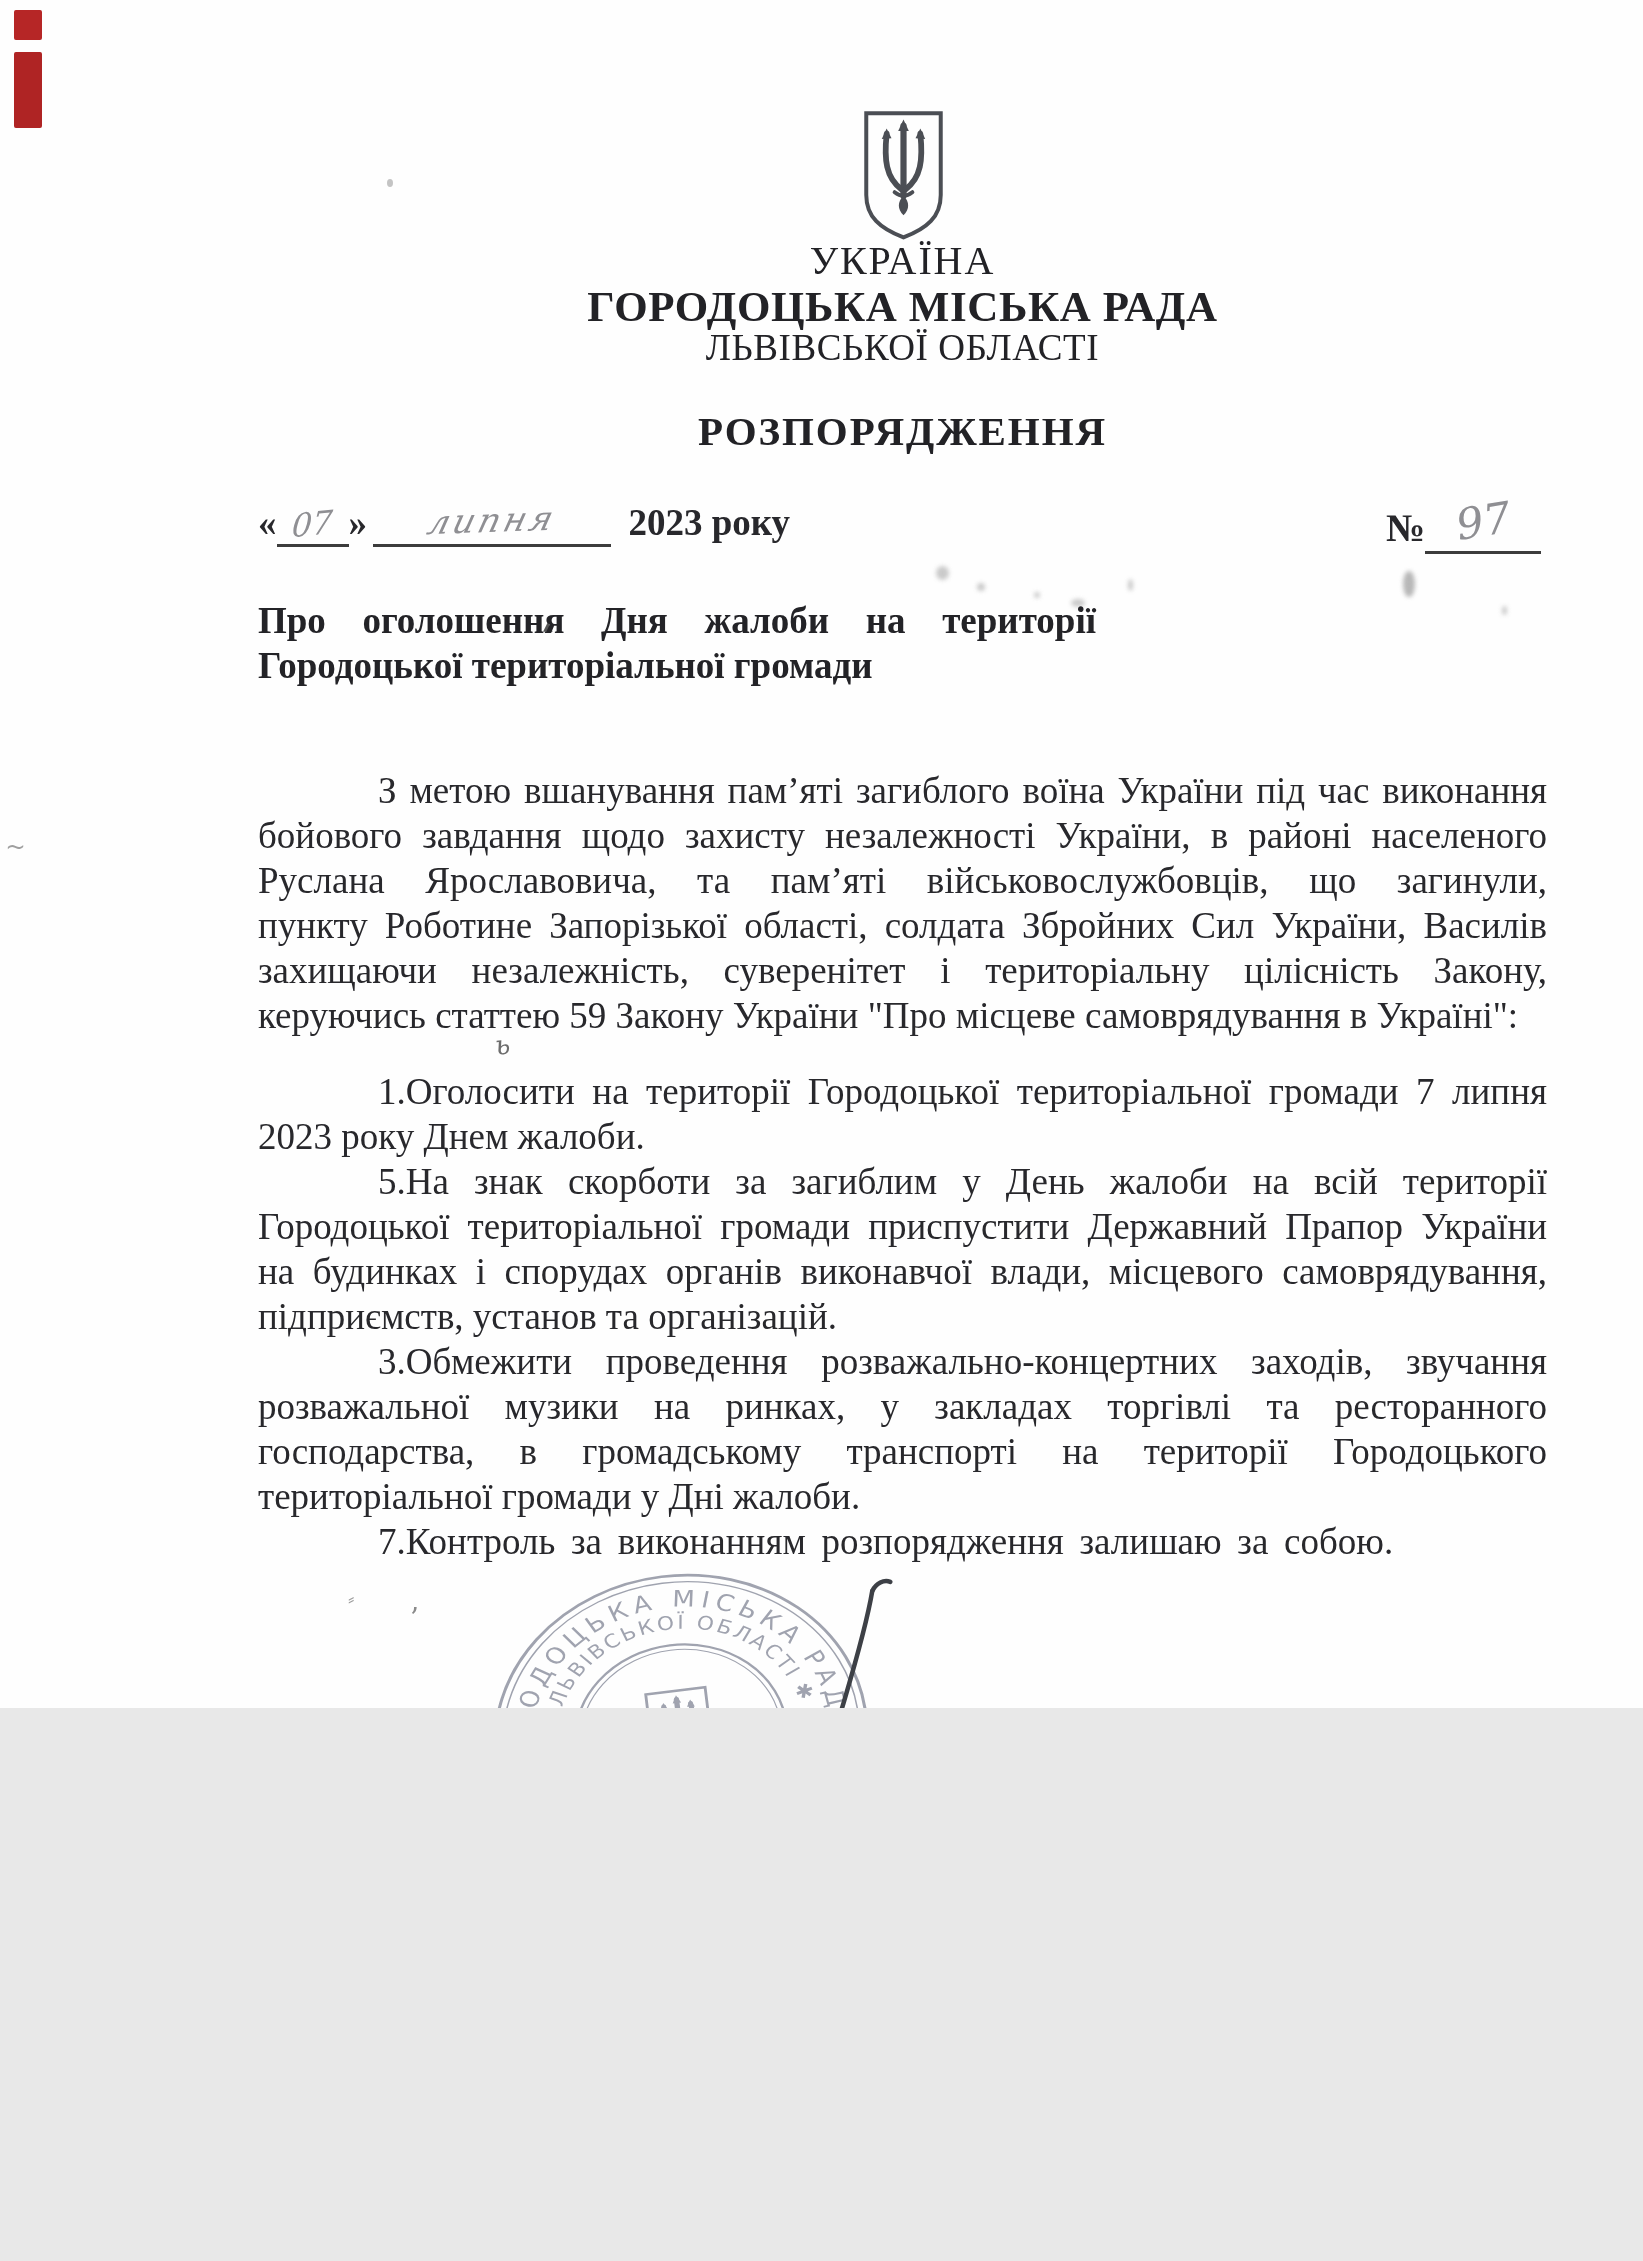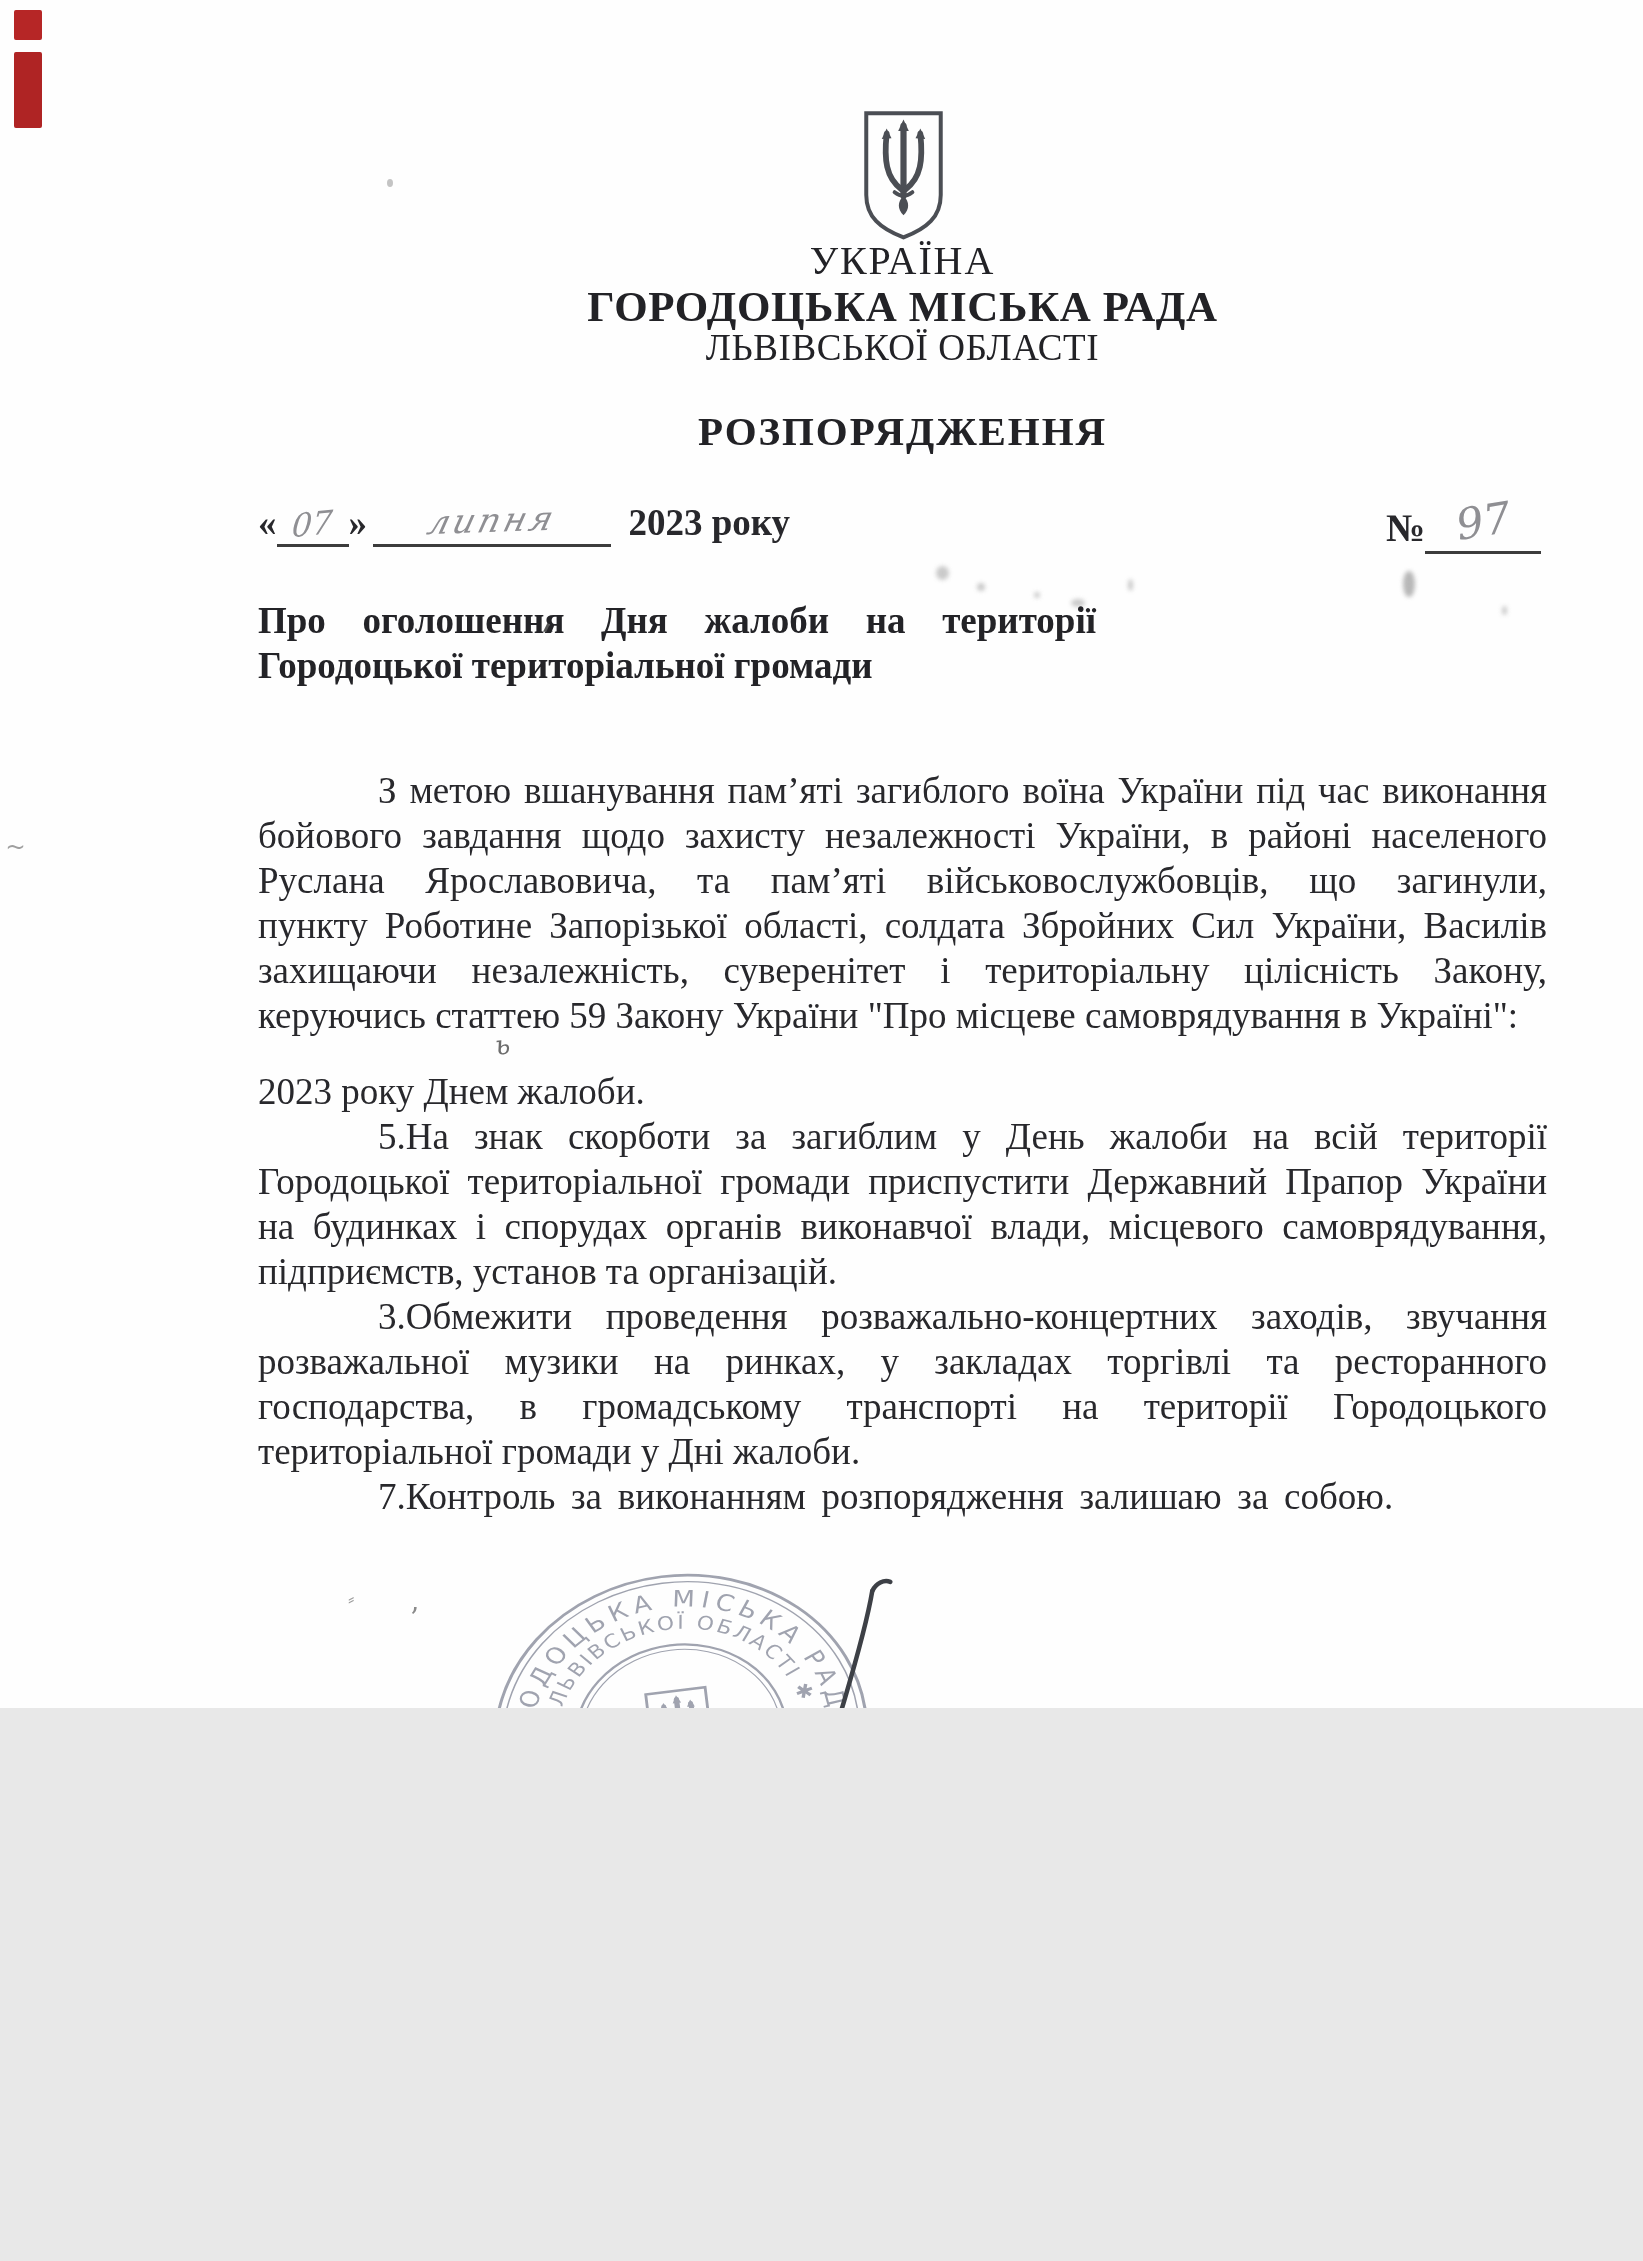--- a/index.html
+++ b/index.html
@@ -104,20 +104,21 @@
   <div class="bodytext">
     <div class="intro">
       <div class="ln ind">З метою вшанування пам’яті загиблого воїна України під час виконання</div>
       <div class="ln">бойового завдання щодо захисту незалежності України, в районі населеного</div>
       <div class="ln">Руслана Ярославовича, та пам’яті військовослужбовців, що загинули,</div>
       <div class="ln">пункту Роботине Запорізької області, солдата Збройних Сил України, Василів</div>
       <div class="ln">захищаючи незалежність, суверенітет і територіальну цілісність Закону,</div>
       <div class="ln ln-last">керуючись статтею 59 Закону України "Про місцеве самоврядування в Україні":</div>
     </div>
     <div>
+      <div class="ln ind">1.Оголосити на території Городоцької територіальної громади 7 липня</div>
       <div class="ln ln-last">2023 року Днем жалоби.</div>
     </div>
     <div>
       <div class="ln ind">5.На знак скорботи за загиблим у День жалоби на всій території</div>
       <div class="ln">Городоцької територіальної громади приспустити Державний Прапор України</div>
       <div class="ln">на будинках і спорудах органів виконавчої влади, місцевого самоврядування,</div>
       <div class="ln ln-last">підприємств, установ та організацій.</div>
     </div>
     <div>
       <div class="ln ind">3.Обмежити проведення розважально-концертних заходів, звучання</div>

